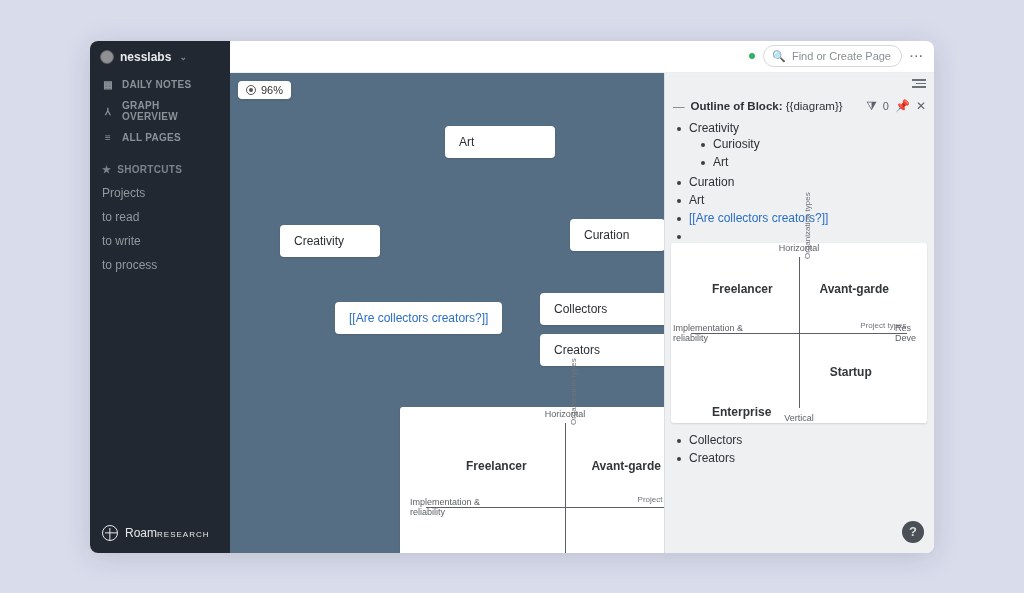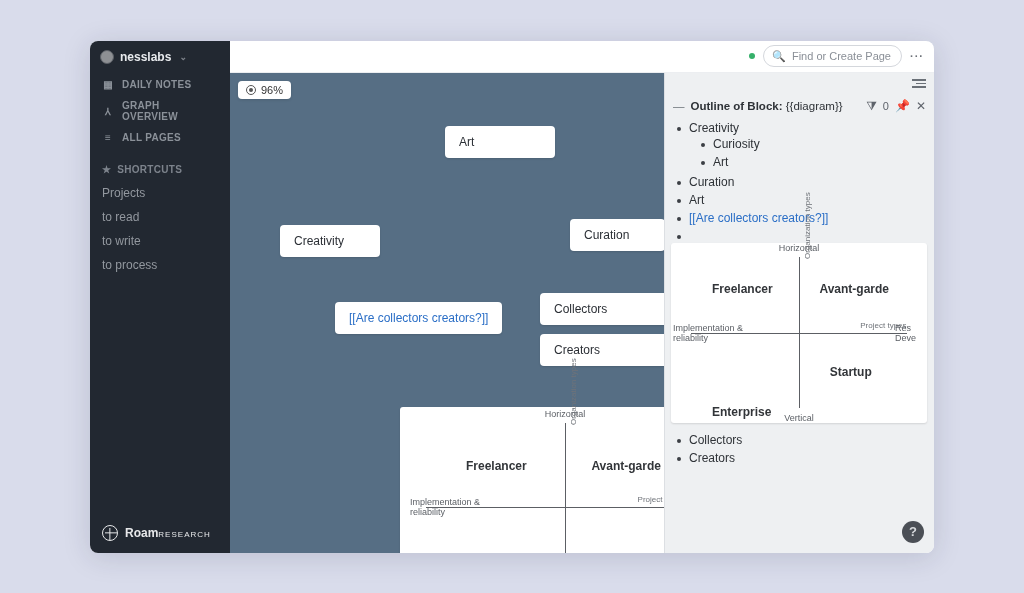--- a/index.html
+++ b/index.html
@@ -69,21 +69,21 @@
   .brand .logo {
     width:16px; height:16px; border:1.5px solid #e7e8ea; border-radius:50%;
     position:relative;
   }
   .brand .logo::before, .brand .logo::after {
     content:""; position:absolute; background:#e7e8ea;
   }
   .brand .logo::before { width:1.3px; height:12px; left:50%; top:2px; transform:translateX(-50%);}
   .brand .logo::after { width:12px; height:1.3px; top:50%; left:2px; transform:translateY(-50%);}
   .brand .txt { font-size:12px; }
-  .brand .txt b { font-weight:700; }
+  .brand .txt b { font-weight:400; }
   .brand .txt span { font-size:8px; letter-spacing:1px; font-weight:400;}
 
   
   .main {
     flex:1;
     display:flex;
     flex-direction:column;
     min-width:0;
   }
   .topbar {

